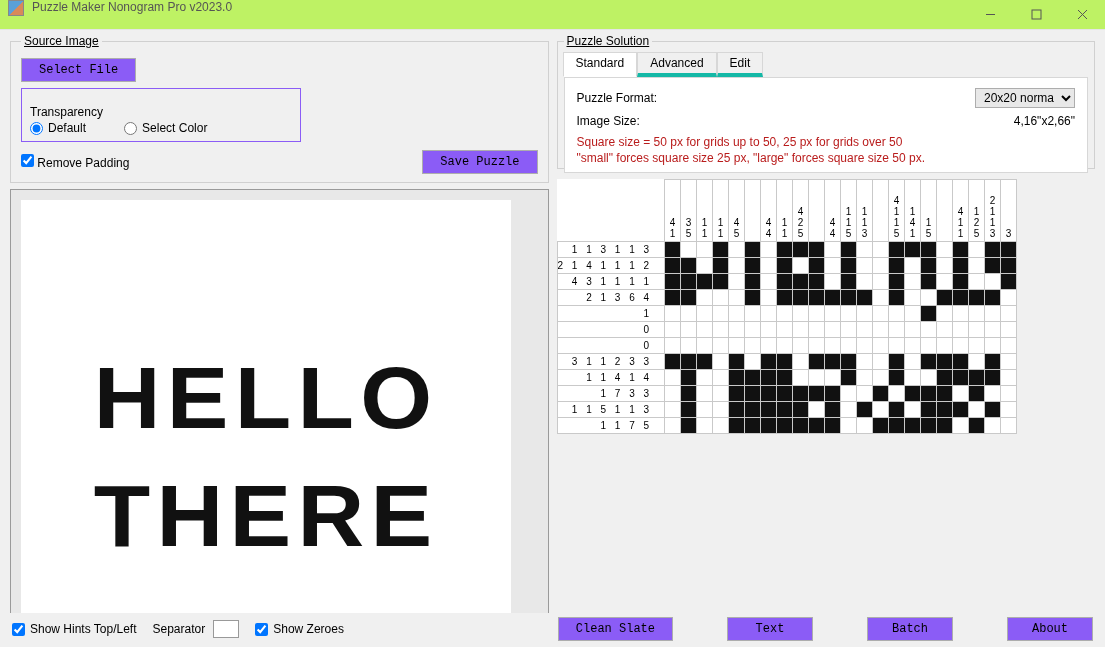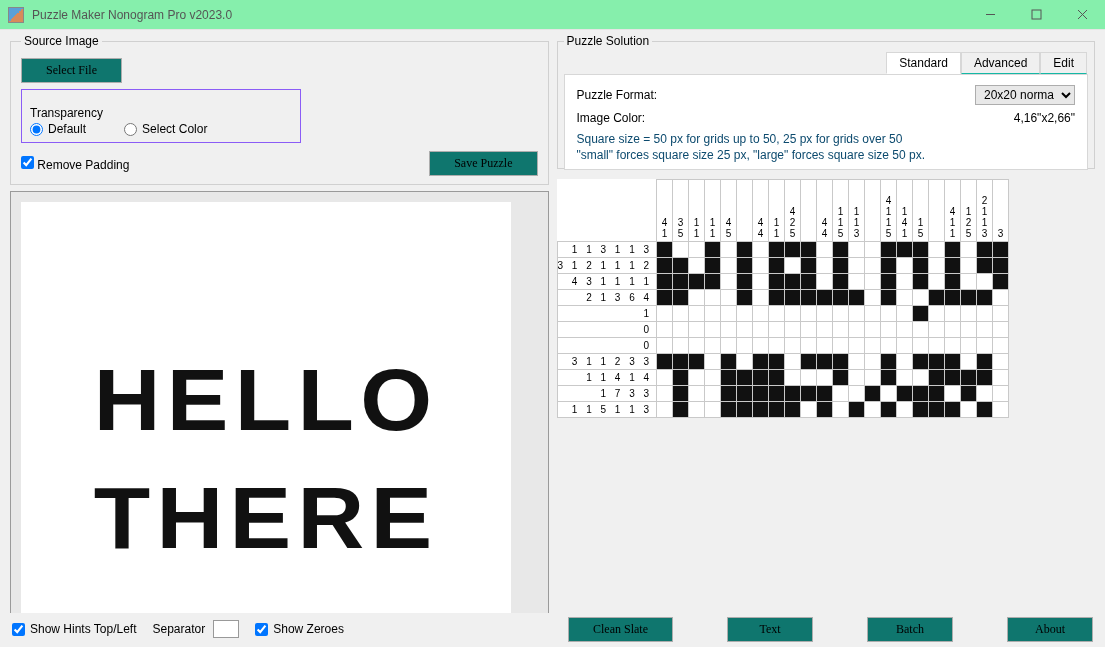--- a/index.html
+++ b/index.html
@@ -10,23 +10,22 @@
     font-size: 12px;
     background: #f0f0f0;
     color: #000;
     width: 1105px;
     height: 647px;
     overflow: hidden;
     position: relative;
   }
   .titlebar {
     height: 30px;
-    background: #86efac;
+    background: #bef264;
     display: flex;
-    align-items: center;
     border-bottom: 1px solid #e5e5e5;
   }
   .titlebar .app-icon {
     width: 16px; height: 16px;
     margin: 0 8px;
     background: linear-gradient(135deg,#5aa0d8 0 50%,#d88a5a 50% 100%);
     border: 1px solid #888;
   }
   .titlebar .title { color: #555; flex: 1; }
   .titlebar .winbtns { display: flex; height: 100%; }
@@ -41,26 +40,26 @@
     padding: 4px 10px 0 10px;
     gap: 8px;
   }
   .col { flex: 1; display: flex; flex-direction: column; }
   fieldset {
     border: 1px solid #d0d0d0;
     margin: 0 0 6px 0;
     padding: 6px 10px 8px 10px;
     background: #f0f0f0;
   }
-  legend { padding: 0 3px; font-size: 12px; color: #000; }
+  legend { padding: 0 3px; font-size: 12px; color: #000; text-decoration: underline; }
   .btn {
-    background: #0f766e;
+    background: #8b5cf6;
     border: 1px solid #adadad;
-    padding: 4px 24px;
-    font-family: Liberation Serif, serif;
+    padding: 4px 17px;
+    font-family: Liberation Mono, monospace;
     font-size: 12px;
     cursor: pointer;
     min-width: 74px;
     text-align: center;
   }
   .source-top { margin: 4px 0 6px 0; }
   .trans-box {
     border: 1px solid #8b5cf6;
     padding: 16px 8px 6px 8px;
     width: 280px;
@@ -103,64 +102,63 @@
     position: relative;
     height: 135px;
     overflow: visible;
   }
   .tabrow {
     display:flex;
     position: relative;
     top: -1px;
     left: -1px;
     padding-left: 0;
-    justify-content: flex-end;
   }
   .tab {
     border: 1px solid #d7d7d7;
     border-bottom: 1px solid #fff;
     background:#fff;
     padding: 3px 12px;
     font-size:12px;
     position:relative;
     top:1px;
     cursor:pointer;
   }
   .tab.inactive {
     background:#f0f0f0;
-    border-bottom:1px solid #14b8a6;
+    border-bottom:4px solid #14b8a6;
     color:#000;
   }
   .tabbody { padding: 10px 12px 6px 12px; font-size:12px; }
   .tabbody .frow { display:flex; align-items:center; gap:14px; margin-bottom:6px;justify-content:space-between;}
   .tabbody select {
     font-family:inherit; font-size:12px;
     border:1px solid #adadad; background:#e8e8e8;
     padding:1px 4px; width:100px;
   }
-  .hint-lines { margin-top:6px; color:#0c4a6e; line-height:1.35; }
+  .hint-lines { margin-top:6px; color:#b91c1c; line-height:1.35; }
 
   .nono-area { height: 432px; padding-top: 4px; }
   .nono {
     display:inline-block;
     background:#fff;
   }
   .nono table { border-collapse: collapse; }
   .nono td {
     border: 1px solid #c9c9c9;
     width: 16px; height: 16px;
     padding: 0;
     text-align: center;
     vertical-align: middle;
     font-size: 10px;
     line-height: 1;
     color:#000;
   }
   .nono td.corner { background:#fff; border-color:#fff #c9c9c9 #c9c9c9 #fff; width: 95px; }
-  .nono td.rowclue { width: 95px; text-align: right; padding-right: 4px; letter-spacing: 3px; white-space:nowrap;}
+  .nono td.rowclue { width: 95px; text-align: right; padding-right: 12px; letter-spacing: 3px; white-space:nowrap;}
   .nono td.colclue { height: 62px; vertical-align: bottom; padding-bottom: 2px;}
   .nono td.colclue .stack { display:flex; flex-direction:column; gap:1px; align-items:center;}
   .nono td.f { background:#111; }
   .nono td.e { background:#fff; }
 
   .bottombar {
     position:absolute;
     left:0; right:0; bottom:0;
     height: 34px;
     padding: 4px 12px 6px 12px;
@@ -257,21 +255,21 @@
         </div>
         <div style="border:1px solid #d7d7d7; background:#fff;">
           <div class="tabbody">
             <div class="frow">
               <span>Puzzle Format:</span>
               <select>
                 <option>20x20 normal</option>
               </select>
             </div>
             <div class="frow">
-              <span>Image Color:</span>
+              <span>Image Size:</span>
               <span style="margin-left:6px;">4,16"x2,66"</span>
             </div>
             <div class="hint-lines">
               <div>Square size = 50 px for grids up to 50, 25 px for grids over 50</div>
               <div>"small" forces square size 25 px, "large" forces square size 50 px.</div>
             </div>
           </div>
         </div>
       </div>
     </fieldset>
@@ -430,21 +428,21 @@
                 <td class="f"></td>
                 <td class="f"></td>
                 <td class="f"></td>
                 <td class="e"></td>
                 <td class="f"></td>
                 <td class="e"></td>
                 <td class="f"></td>
                 <td class="f"></td>
               </tr>
               <tr>
-                <td class="rowclue">3 1 2 1 1 1 2</td>
+                <td class="rowclue">2 1 4 1 1 1 2</td>
                 <td class="f"></td>
                 <td class="f"></td>
                 <td class="e"></td>
                 <td class="f"></td>
                 <td class="e"></td>
                 <td class="f"></td>
                 <td class="e"></td>
                 <td class="f"></td>
                 <td class="e"></td>
                 <td class="f"></td>
@@ -677,20 +675,45 @@
                 <td class="e"></td>
                 <td class="f"></td>
                 <td class="e"></td>
                 <td class="f"></td>
                 <td class="e"></td>
                 <td class="f"></td>
                 <td class="f"></td>
                 <td class="f"></td>
                 <td class="e"></td>
                 <td class="f"></td>
+                <td class="e"></td>
+              </tr>
+              <tr>
+                <td class="rowclue">1 1 7 5</td>
+                <td class="e"></td>
+                <td class="f"></td>
+                <td class="e"></td>
+                <td class="e"></td>
+                <td class="f"></td>
+                <td class="f"></td>
+                <td class="f"></td>
+                <td class="f"></td>
+                <td class="f"></td>
+                <td class="f"></td>
+                <td class="f"></td>
+                <td class="e"></td>
+                <td class="e"></td>
+                <td class="f"></td>
+                <td class="f"></td>
+                <td class="f"></td>
+                <td class="f"></td>
+                <td class="f"></td>
+                <td class="e"></td>
+                <td class="f"></td>
+                <td class="e"></td>
                 <td class="e"></td>
               </tr>
             </tbody>
           </table></div>
     </div>
   </div>
 </div>
 
 <div class="bottombar">
   <div class="left">

